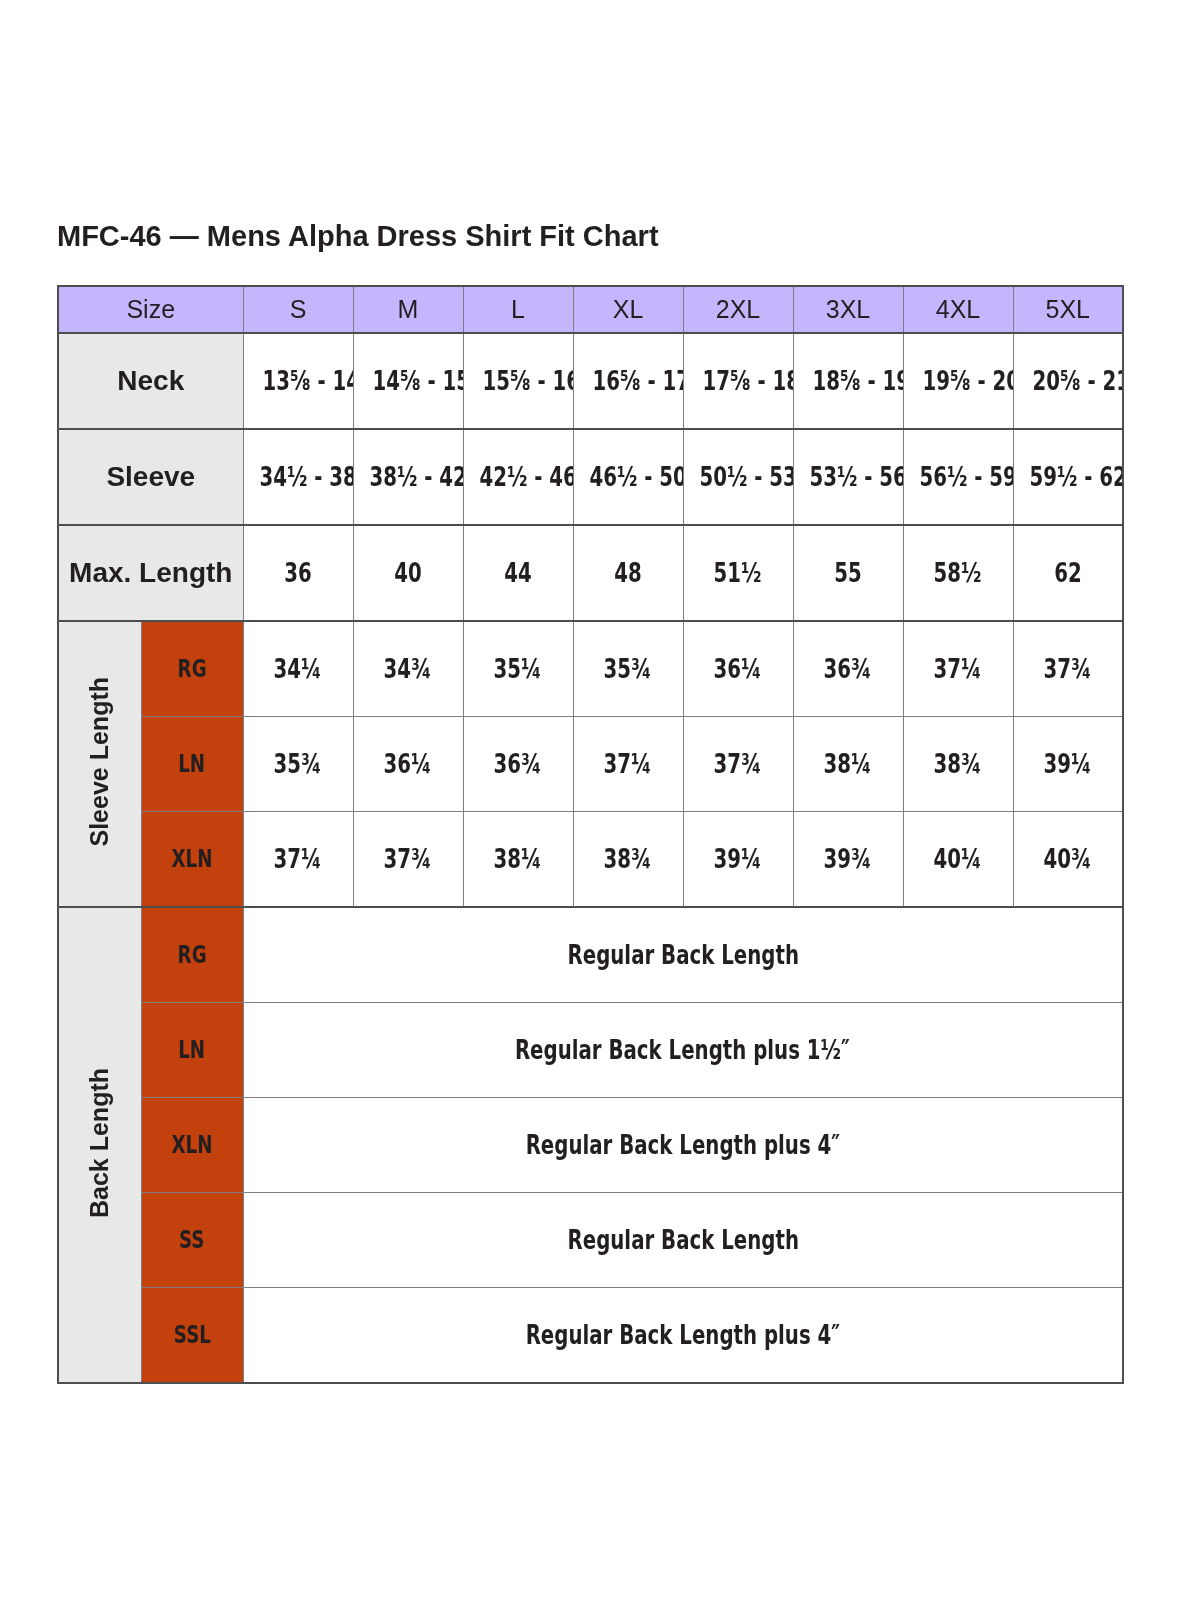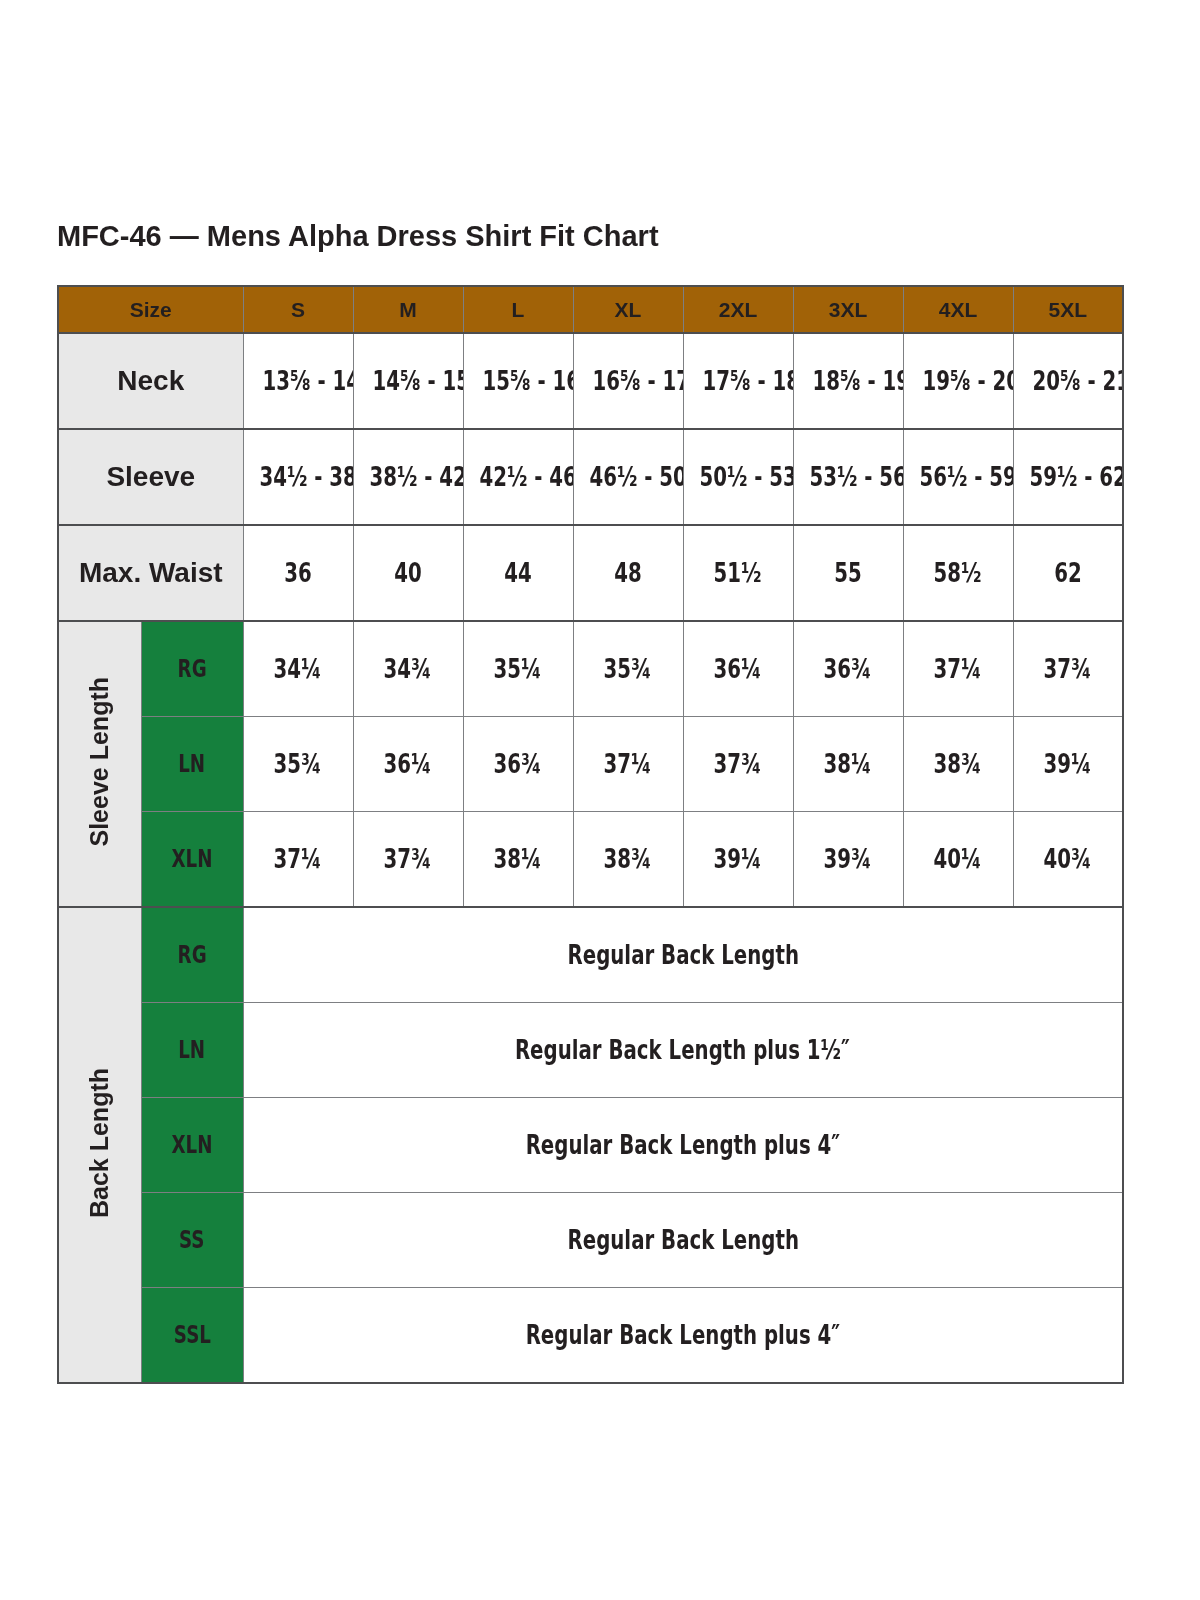--- a/index.html
+++ b/index.html
@@ -16,27 +16,27 @@
     position:absolute;left:57px;top:285px;
     border-collapse:collapse;table-layout:fixed;
     width:1065px;
     border:2.5px solid #4d4e50;
   }
   table.fit th, table.fit td{
     border:1.5px solid #7d7f82;
     padding:0;text-align:center;vertical-align:middle;
     overflow:hidden;
   }
-  tr.hdr th{height:45px;background:#a16207;font-size:21px;font-weight:bold;border-bottom:2.5px solid #4d4e50;}
+  tr.hdr th{height:45px;background:#c4b5fd;font-size:25px;font-weight:normal;border-bottom:2.5px solid #4d4e50;}
   tr.row td, tr.row th{height:94px;}
   tr.major > th, tr.major > td{border-top:2.5px solid #4d4e50;}
 
   th.lab{background:#e8e8e8;font-size:28px;font-weight:bold;}
   th.rot{background:#e8e8e8;}
-  th.sub{background:#15803d;font-weight:normal;}
+  th.sub{background:#c2410c;font-weight:normal;}
 
   .rlabel{
     display:inline-block;
     writing-mode:vertical-rl;transform:rotate(180deg);
     font-size:25px;font-weight:bold;color:#231f20;
     font-family:"Liberation Sans",sans-serif;
     white-space:nowrap;
   }
   
   .v{
@@ -102,21 +102,21 @@
       <td><span class="v">38½ - 42</span></td>
       <td><span class="v">42½ - 46</span></td>
       <td><span class="v">46½ - 50</span></td>
       <td><span class="v">50½ - 53</span></td>
       <td><span class="v">53½ - 56</span></td>
       <td><span class="v">56½ - 59</span></td>
       <td><span class="v">59½ - 62</span></td>
     </tr>
 
     <tr class="row major">
-      <th colspan="2" class="lab">Max. Waist</th>
+      <th colspan="2" class="lab">Max. Length</th>
       <td><span class="v">36</span></td>
       <td><span class="v">40</span></td>
       <td><span class="v">44</span></td>
       <td><span class="v">48</span></td>
       <td><span class="v">51½</span></td>
       <td><span class="v">55</span></td>
       <td><span class="v">58½</span></td>
       <td><span class="v">62</span></td>
     </tr>
 

